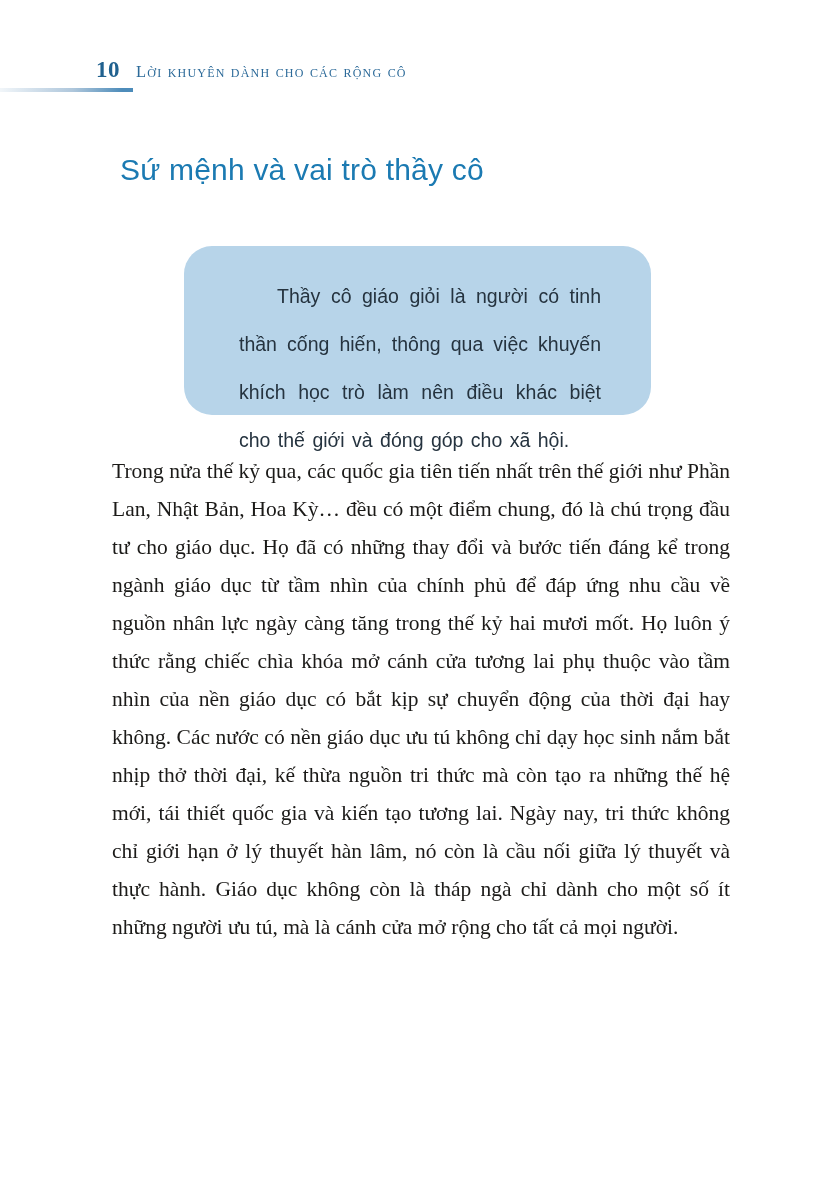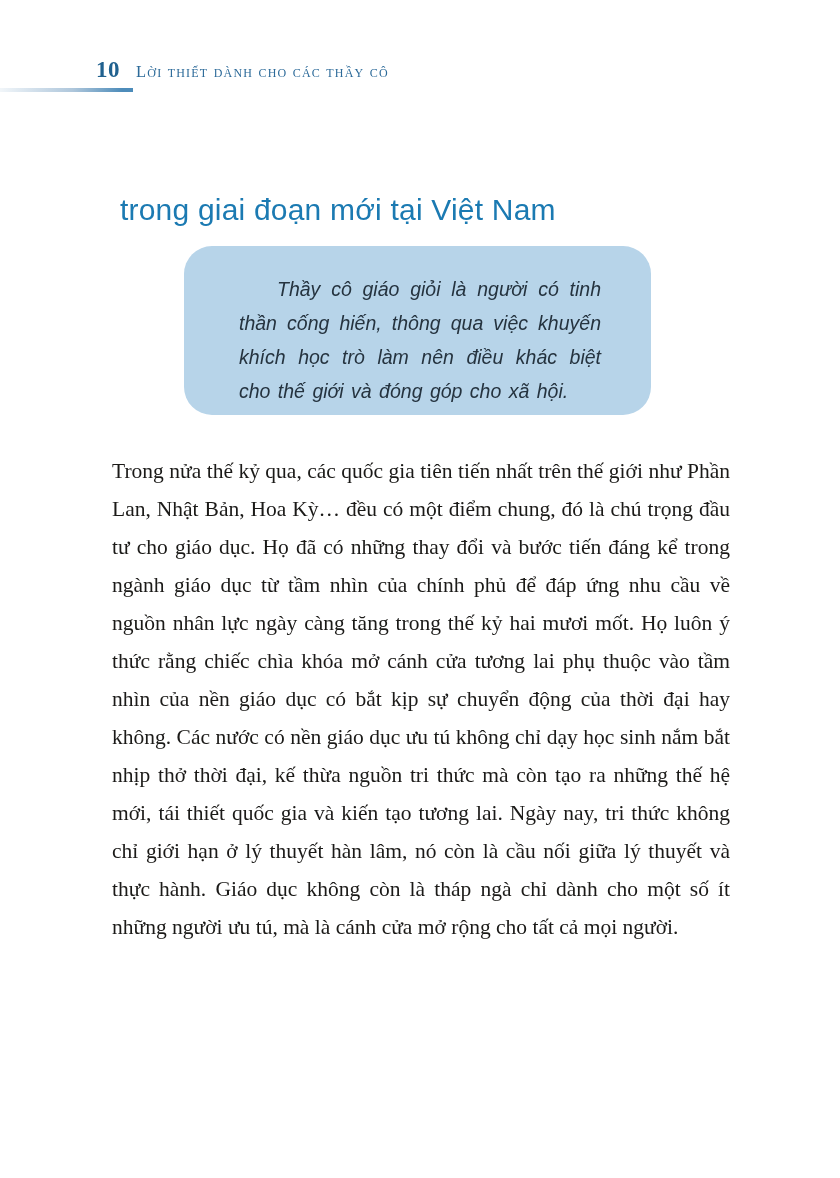--- a/index.html
+++ b/index.html
@@ -72,23 +72,22 @@
     top: 246px;
     width: 467px;
     height: 169px;
     background: #b7d4e9;
     border-radius: 28px;
   }
 
   .callout-text {
     margin: 26px 50px 0 55px;
     font-family: "Liberation Sans", "DejaVu Sans", sans-serif;
-    font-style: italic;
     font-size: 19.5px;
-    line-height: 34px;
+    line-height: 48px;
     color: #25333f;
     text-align: justify;
     text-indent: 38px;
     word-spacing: 2px;
   }
 
   
   .body-block {
     position: absolute;
     left: 112px;
@@ -109,27 +108,26 @@
     text-indent: 42px;
   }
 </style>
 </head>
 <body>
 
 <div class="page">
 
   <header class="page-header">
     <span class="page-number">10</span>
-    <span class="running-title">Lời thiết dành cho các thầy cô</span>
+    <span class="running-title">Lời khuyên dành cho các rộng cô</span>
     <div class="header-rule"></div>
   </header>
 
   <h1 class="chapter-title">
-    <br>
-    <span>trong giai đoạn mới tại Việt Nam</span>
+    <span>Sứ mệnh và vai trò thầy cô</span><br>
   </h1>
 
   <aside class="callout">
     <p class="callout-text">Thầy cô giáo giỏi là người có tinh thần cống hiến, thông qua việc khuyến khích học trò làm nên điều khác biệt cho thế giới và đóng góp cho xã hội.</p>
   </aside>
 
   <main class="body-block">
     <p class="body-para">Trong nửa thế kỷ qua, các quốc gia tiên tiến nhất trên thế giới như Phần Lan, Nhật Bản, Hoa Kỳ… đều có một điểm chung, đó là chú trọng đầu tư cho giáo dục. Họ đã có những thay đổi và bước tiến đáng kể trong ngành giáo dục từ tầm nhìn của chính phủ để đáp ứng nhu cầu về nguồn nhân lực ngày càng tăng trong thế kỷ hai mươi mốt. Họ luôn ý thức rằng chiếc chìa khóa mở cánh cửa tương lai phụ thuộc vào tầm nhìn của nền giáo dục có bắt kịp sự chuyển động của thời đại hay không. Các nước có nền giáo dục ưu tú không chỉ dạy học sinh nắm bắt nhịp thở thời đại, kế thừa nguồn tri thức mà còn tạo ra những thế hệ mới, tái thiết quốc gia và kiến tạo tương lai. Ngày nay, tri thức không chỉ giới hạn ở lý thuyết hàn lâm, nó còn là cầu nối giữa lý thuyết và thực hành. Giáo dục không còn là tháp ngà chỉ dành cho một số ít những người ưu tú, mà là cánh cửa mở rộng cho tất cả mọi người.</p>
   </main>
 

